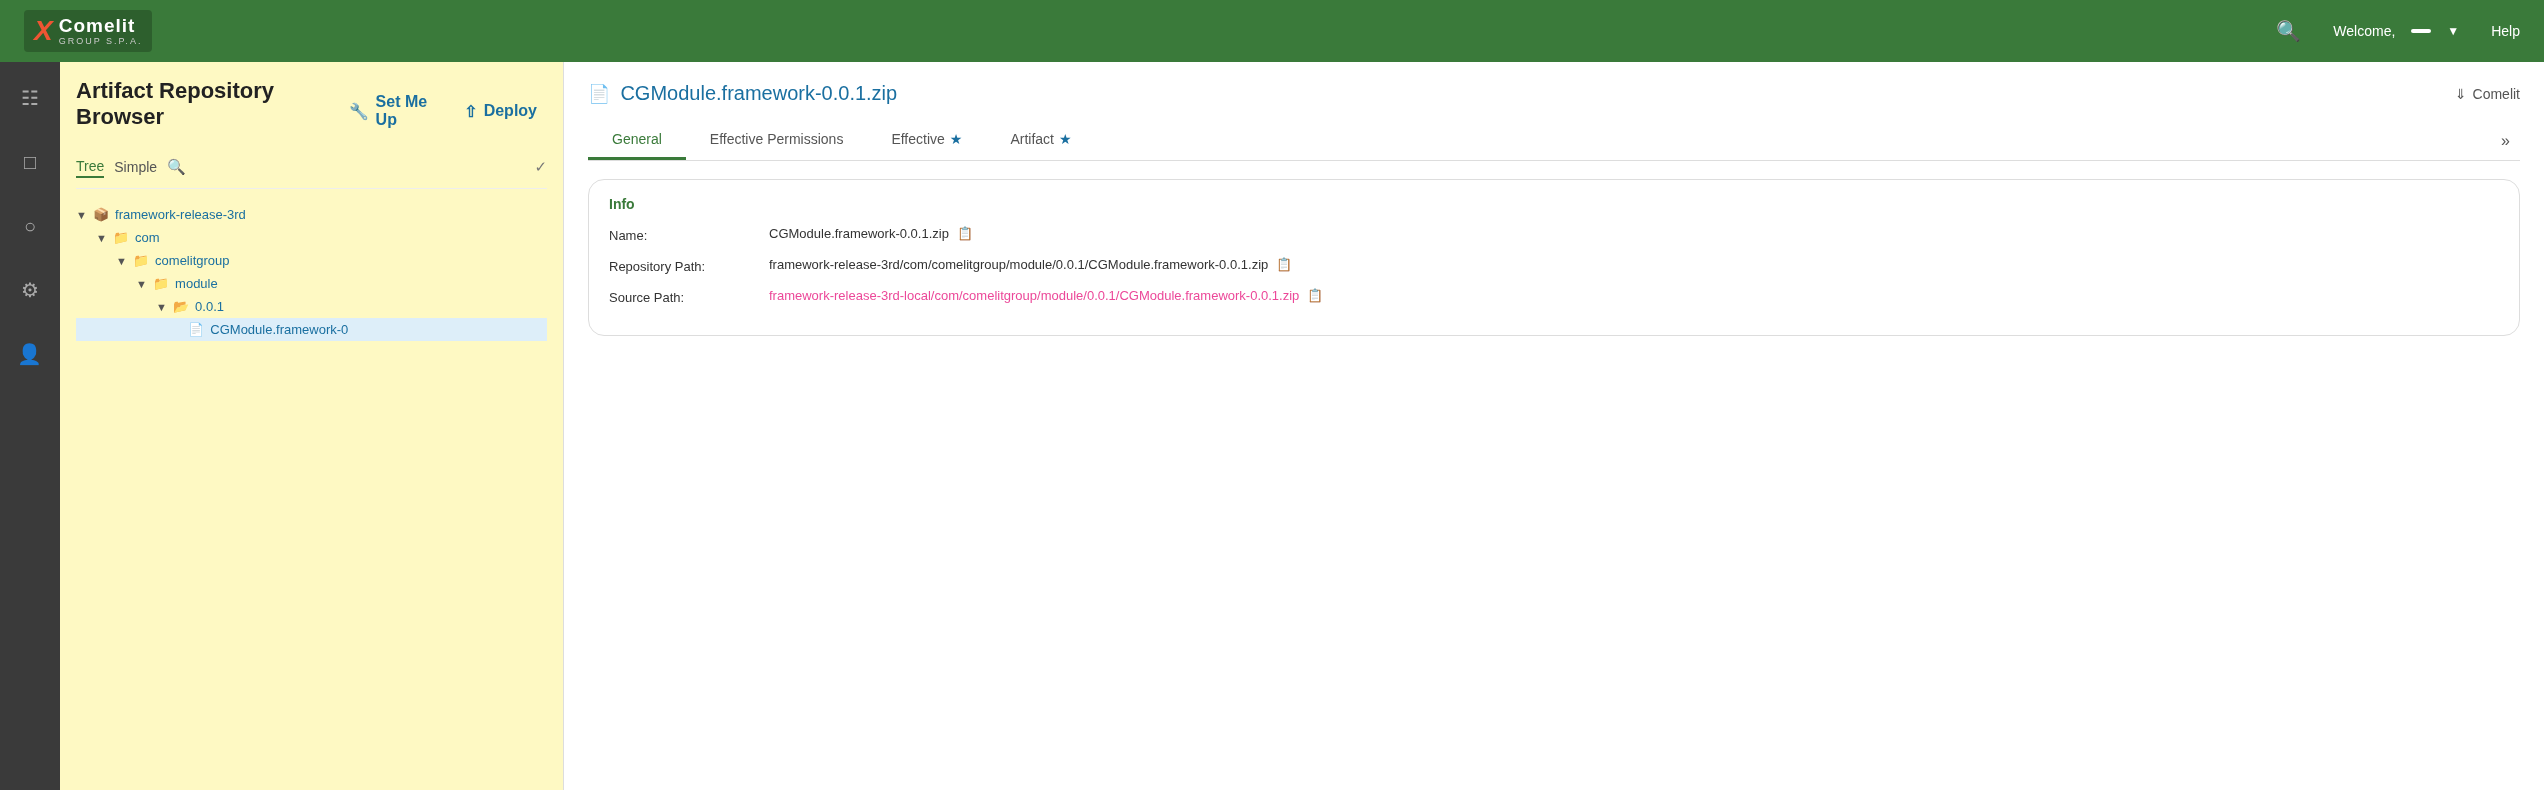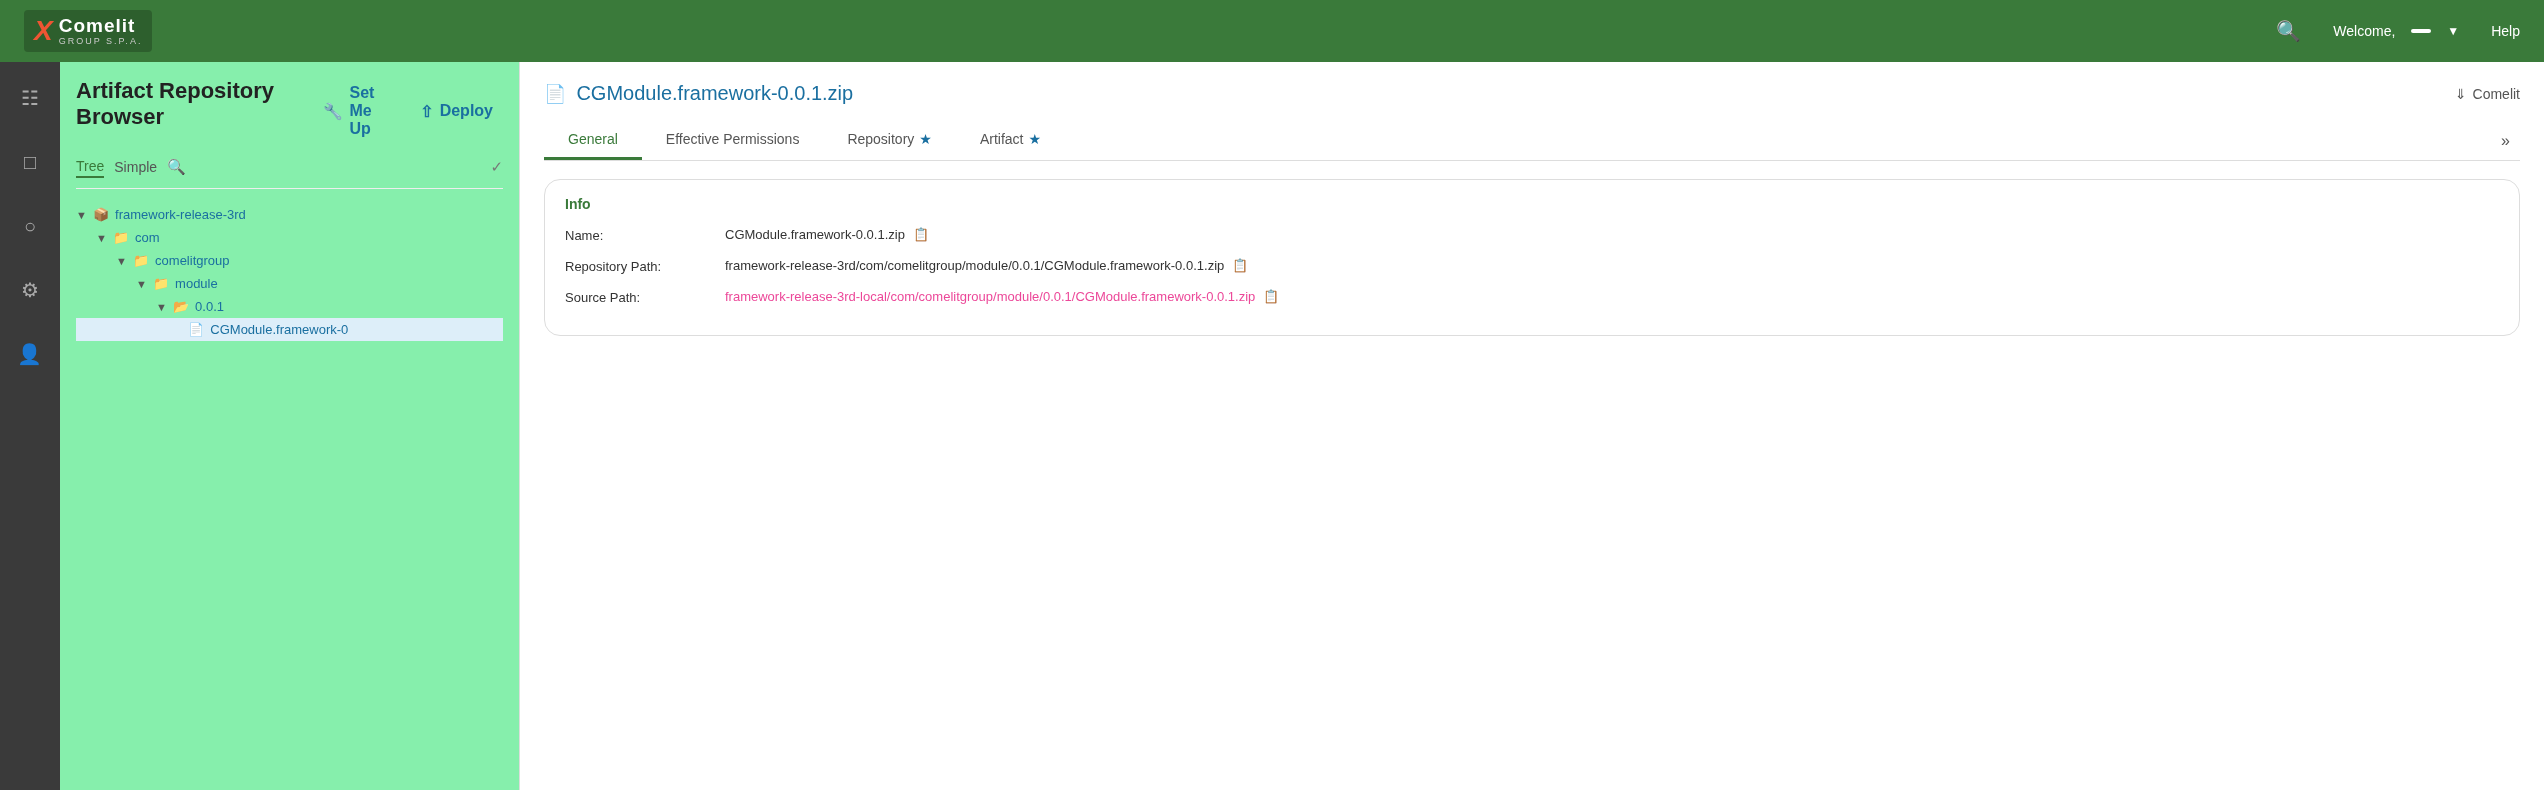--- a/index.html
+++ b/index.html
@@ -107,22 +107,22 @@
       width: 40px;
       height: 40px;
       display: flex;
       align-items: center;
       justify-content: center;
       border-radius: 4px;
     }
 
     
     .left-panel {
-      width: 460px;
-      background: #86efac;
+      width: 504px;
+      background: #fef9c3;
       border-right: 1px solid #ddd;
       padding: 16px;
       overflow-y: auto;
     }
     .page-title {
       font-size: 22px;
       font-weight: 700;
       color: #222;
       margin-bottom: 14px;
     }
@@ -269,21 +269,21 @@
       padding: 16px 20px;
     }
     .info-title {
       font-size: 14px;
       font-weight: 700;
       color: #3a7a3a;
       margin-bottom: 14px;
     }
     .info-row {
       display: flex;
-      align-items: center;
+      align-items: flex-start;
       margin-bottom: 14px;
       margin-top: 7px;
     }
     .info-label {
       width: 160px;
       min-width: 160px;
       color: #333;
       font-size: 13px;
       padding-top: 2px;
     }
@@ -410,21 +410,21 @@
     </div>
 
     <div class="tab-bar">
       <div class="tab active">
         <span>General</span>
       </div>
       <div class="tab">
         <span>Effective Permissions</span>
       </div>
       <div class="tab">
-        <span>Repository</span>
+        <span>Effective</span>
         <span class="star-icon">★</span>
       </div>
       <div class="tab">
         <span>Artifact</span>
         <span class="star-icon">★</span>
       </div>
       <span class="tab-more">»</span>
     </div>
 
     <div class="info-section">

